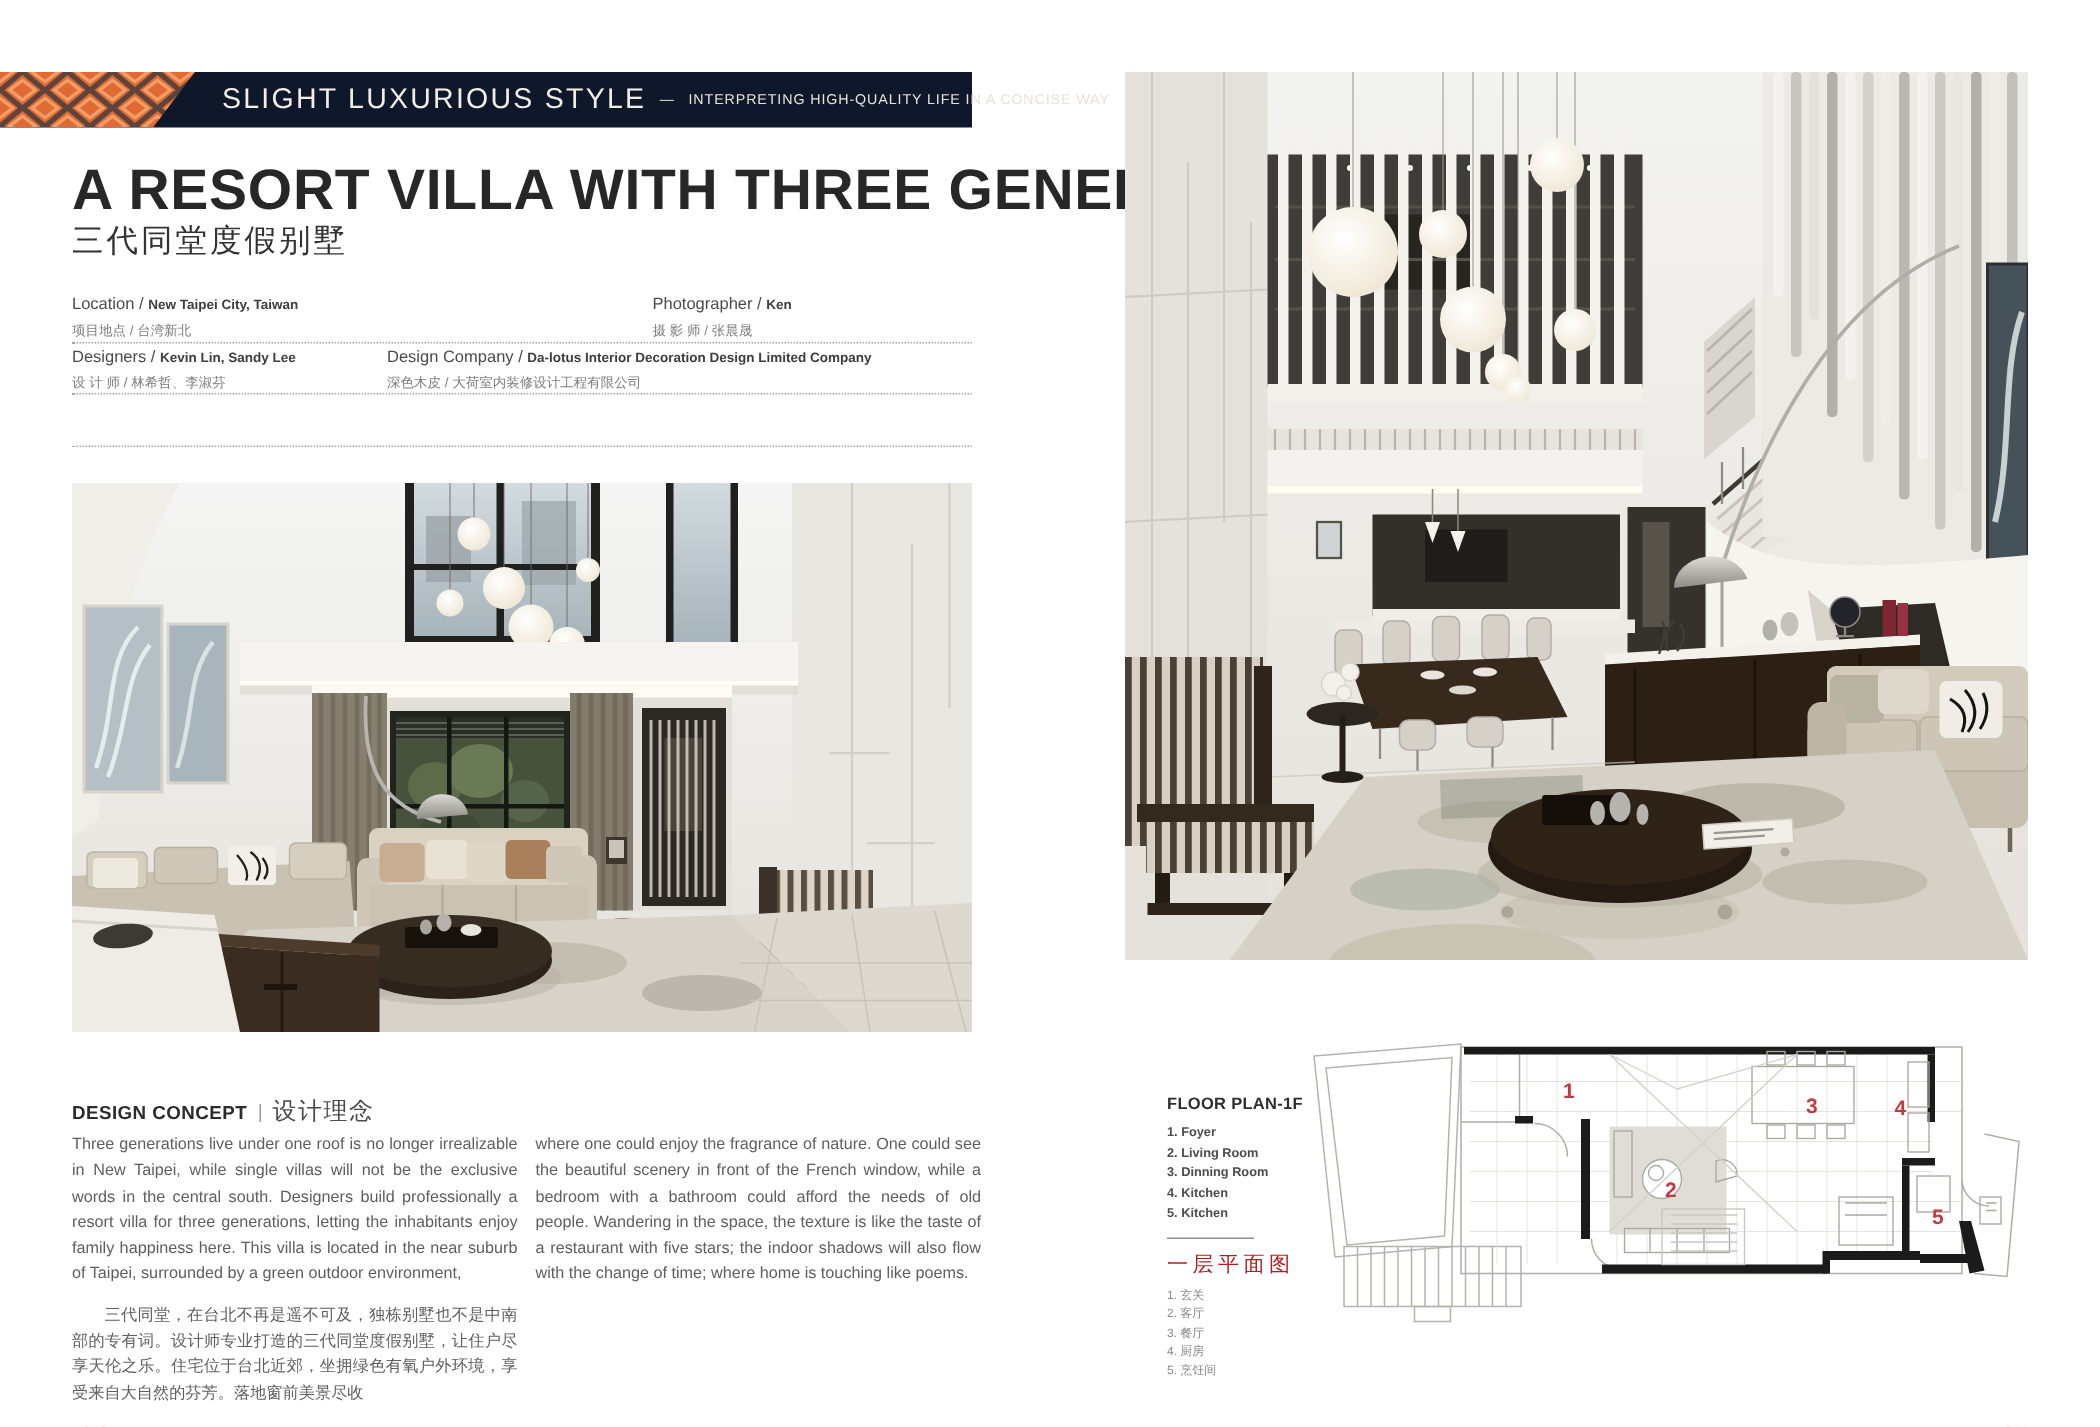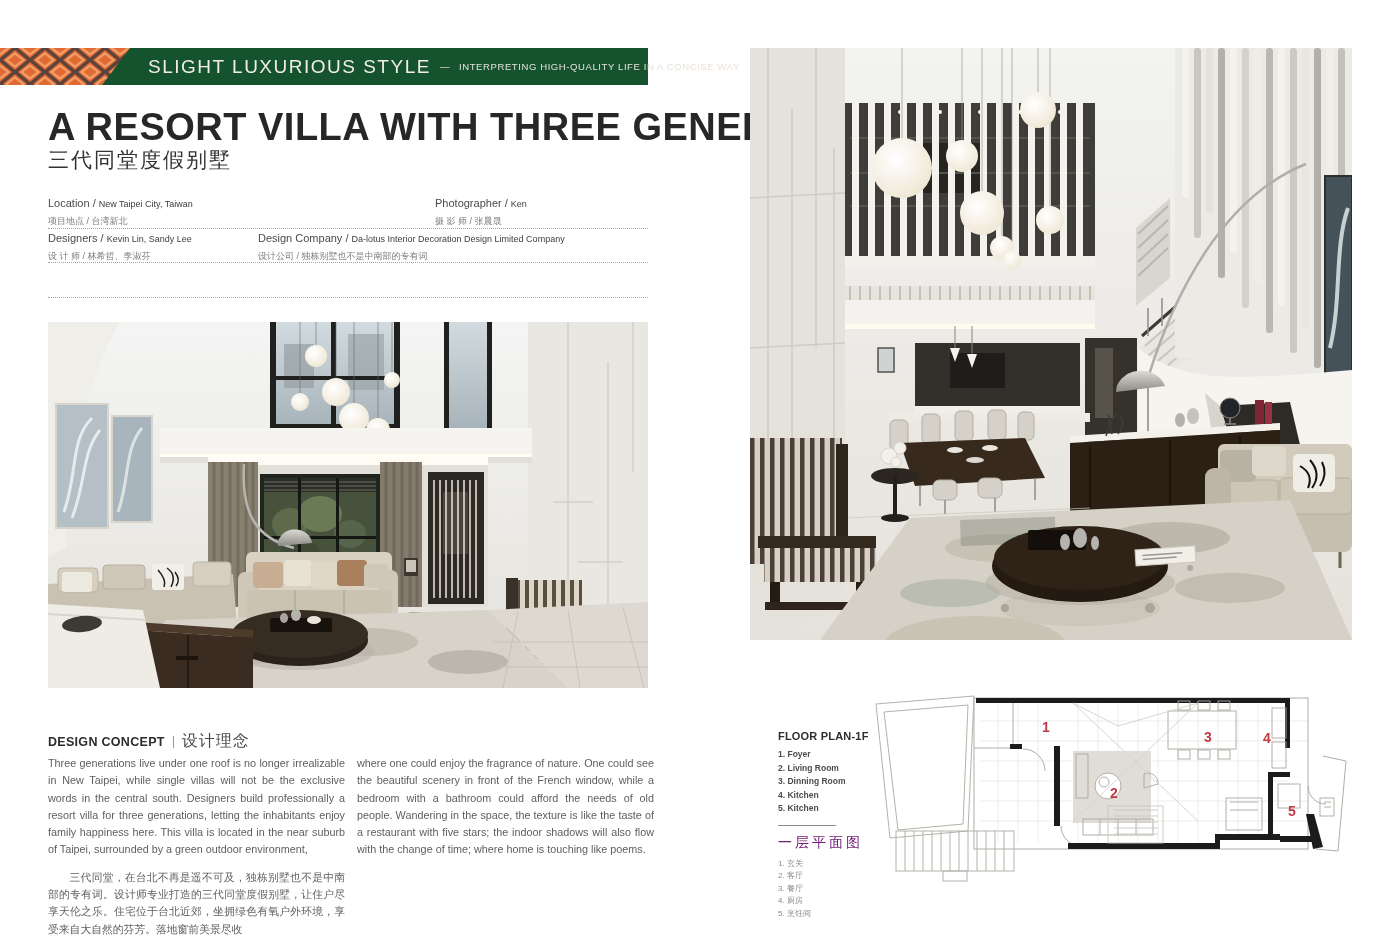--- a/index.html
+++ b/index.html
@@ -1,52 +1,52 @@
 <!DOCTYPE html>
 <html><head>
 <meta charset="utf-8">
 <style>
   html,body{margin:0;padding:0;background:#ffffff;}
   #sheet{
     position:relative;width:1400px;height:951px;background:#ffffff;overflow:hidden;
     font-family:"Liberation Sans",sans-serif;color:#3a3a3a;
   }
   
-  #banner{position:absolute;left:0;top:48px;width:648px;height:37px;background:#14532d;}
+  #banner{position:absolute;left:0;top:48px;width:648px;height:37px;background:#0f172a;}
   #banner-pattern{position:absolute;left:0;top:0;width:130px;height:37px;
     clip-path:polygon(0 0,130px 0,102px 100%,0 100%);}
   #banner-text{position:absolute;left:148px;top:0;height:37px;display:flex;align-items:center;gap:9px;white-space:nowrap;}
   .banner-title{font-size:19px;letter-spacing:1.5px;color:#f2ede6;font-weight:400;}
   .banner-sub{font-size:9.5px;letter-spacing:.6px;color:#e9e2da;font-weight:400;}
   
   #title-en{position:absolute;left:48px;top:106px;font-size:38px;font-weight:700;letter-spacing:.5px;color:#272727;}
   #title-zh{position:absolute;left:48px;top:146px;font-size:21px;font-weight:500;letter-spacing:2px;color:#333;}
   
   .info-cell{position:absolute;line-height:15px;}
   .info-label{font-size:11px;color:#4a4a4a;}
-  .info-value{font-size:9px;font-weight:400;color:#3d3d3d;margin-top:13px;}
+  .info-value{font-size:9px;font-weight:700;color:#3d3d3d;margin-top:13px;}
   .info-zh{font-size:9px;color:#7d7d7d;margin-top:2px;}
   .dotline{position:absolute;left:48px;width:600px;border-top:1.5px dotted #a5a5a5;}
   
   .photo{position:absolute;display:block;}
   
   #concept-head{position:absolute;left:48px;top:731px;display:flex;align-items:center;gap:8px;}
   #concept-head .h-en{font-size:12.5px;font-weight:700;color:#2c2c2c;letter-spacing:.3px;}
   #concept-head .h-bar{width:1px;height:12px;background:#9a9a9a;}
   #concept-head .h-zh{font-size:16px;color:#4a4a4a;letter-spacing:1px;}
   .concept-col{position:absolute;top:755px;width:297px;font-size:10.8px;line-height:17.3px;
     color:#5e5e5e;text-align:justify;}
   .concept-col p{margin:0 0 10px 0;}
   .concept-col p.zh{text-indent:2em;color:#606060;}
   
   #fp-legend{position:absolute;left:778px;top:730px;width:110px;}
   #fp-title{font-size:11px;font-weight:700;color:#2e2e2e;margin-bottom:6px;letter-spacing:.2px;}
   .fp-item{font-size:8.5px;color:#4c4c4c;line-height:13.5px;font-weight:700;}
   #fp-divider{width:58px;border-top:1px solid #8d8d8d;margin:9px 0 8px 0;}
-  #fp-title-zh{font-size:14px;color:#701a75;letter-spacing:3px;margin-bottom:6px;}
+  #fp-title-zh{font-size:14px;color:#b91c1c;letter-spacing:3px;margin-bottom:6px;}
   .fp-item-zh{font-size:8px;color:#8a8a8a;line-height:12.5px;}
   
   .pagenum{position:absolute;top:950px;font-size:10px;color:#333;}
   #pagenum-left{left:55px;}
   #pagenum-right{left:1336px;}
 </style>
 </head>
 <body>
 
 <div id="sheet">
@@ -101,21 +101,21 @@
     <div class="info-zh">摄 影 师 / 张晨晟</div>
   </div>
   <div class="dotline" style="top:228px;"></div>
 
   <div class="info-cell" style="left:48px;top:229px;width:200px;">
     <div><span class="info-label">Designers / </span><span class="info-value">Kevin Lin, Sandy Lee</span></div>
     <div class="info-zh">设 计 师 / 林希哲、李淑芬</div>
   </div>
   <div class="info-cell" style="left:258px;top:229px;width:390px;">
     <div><span class="info-label">Design Company / </span><span class="info-value">Da-lotus Interior Decoration Design Limited Company</span></div>
-    <div class="info-zh">设计公司 / 独栋别墅也不是中南部的专有词</div>
+    <div class="info-zh">深色木皮 / 大荷室内装修设计工程有限公司</div>
   </div>
   <div class="dotline" style="top:262px;"></div>
 
   <div class="dotline" style="top:297px;"></div>
 
   <svg class="photo" style="left:48px;top:322px;" width="600" height="366" viewBox="0 0 600 366">
     <defs>
       <linearGradient id="lpWall" x1="0" y1="0" x2="0" y2="1">
         <stop offset="0" stop-color="#f4f5f4"></stop>
           <stop offset="1" stop-color="#e4e1da"></stop>

